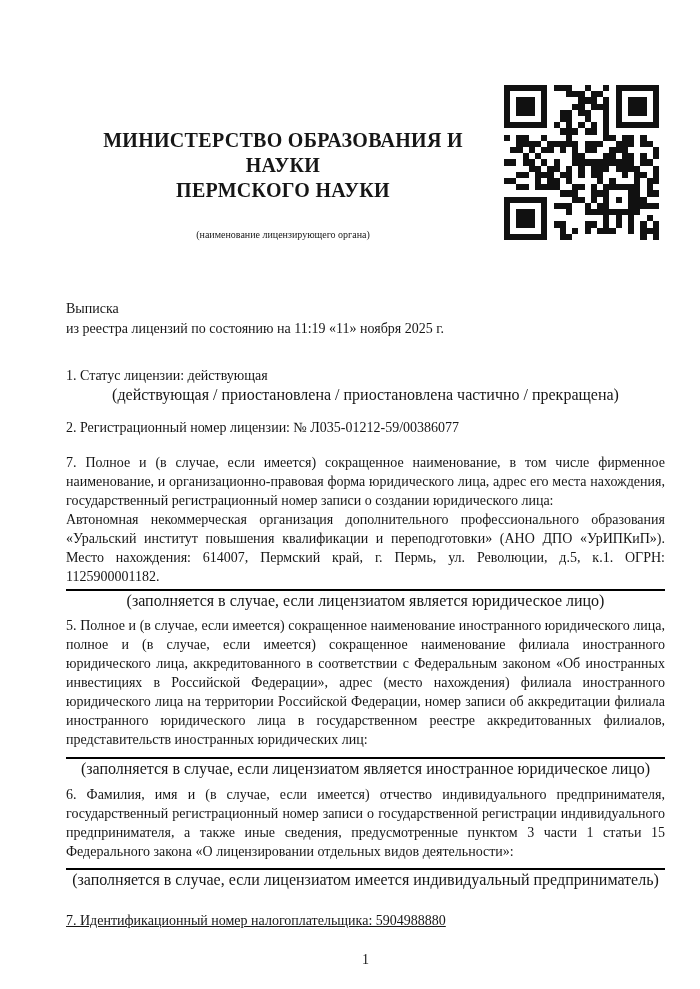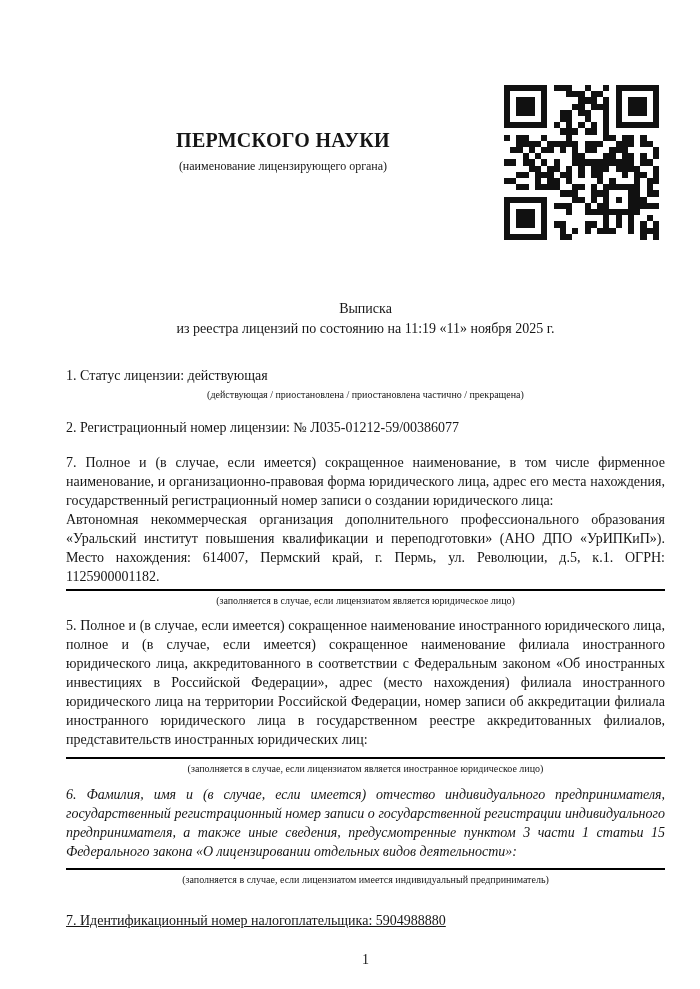--- a/index.html
+++ b/index.html
@@ -12,52 +12,53 @@
     overflow: hidden;
   }
   .header-block {
     position: absolute; left: 66px; top: 128px; width: 434px;
     text-align: center;
   }
   .ministry-name {
     font-weight: bold; font-size: 20px; line-height: 25px;
     letter-spacing: 0.3px;
   }
-  .ministry-caption { font-size: 12px; line-height: 13px; margin-top: 7px; }
+  .ministry-caption { font-size: 10px; line-height: 13px; margin-top: 25px; }
   .qr-box {
     position: absolute; left: 504px; top: 85px;
     width: 155px; height: 155px;
   }
   .qr-box svg { display: block; width: 155px; height: 155px; }
   .doc-title {
     position: absolute; left: 66px; top: 299px; width: 599px;
-    text-align: center; font-size: 14px; line-height: 20px;
+    text-align: left; font-size: 14px; line-height: 20px;
   }
   .content {
     position: absolute; left: 66px; top: 364px; width: 599px;
     font-size: 14px; line-height: 19px;
   }
   .content p { margin: 0; }
   .para { text-align: justify; }
-  .caption { font-size: 10px; line-height: 14px; text-align: center; margin-top: 3px !important; }
+  .caption { font-size: 16px; line-height: 14px; text-align: center; margin-top: 3px !important; }
   .rule { border: none; border-top: 2px solid #000; margin: 3px 0 0 0; height: 0; }
   .mt2  { margin-top: 2px  !important; }
   .mt8  { margin-top: 8px  !important; }
-  .mt9  { margin-top: 9px  !important; font-style: italic; }
+  .mt9  { margin-top: 9px  !important; }
   .mt14 { margin-top: 14px !important; }
   .mt16 { margin-top: 16px !important; }
   .mt24 { margin-top: 24px !important; text-decoration: underline; }
   .rule.mt8 { margin-top: 8px; }
   .rule.mt7 { margin-top: 7px; }
   .page-number { text-align: center; margin-top: 20px !important; }
 </style>
 </head>
 <body>
 
 <div class="header-block">
+  <div class="ministry-name">МИНИСТЕРСТВО ОБРАЗОВАНИЯ И НАУКИ</div>
   <div class="ministry-name">ПЕРМСКОГО НАУКИ</div>
   <div class="ministry-caption">(наименование лицензирующего органа)</div>
 </div>
 
 <div class="qr-box" id="qr">
     <svg viewBox="0 0 25 25" shape-rendering="crispEdges" fill="#111">
       <rect x="0" y="0" width="1" height="1"></rect>
       <rect x="1" y="0" width="1" height="1"></rect>
       <rect x="2" y="0" width="1" height="1"></rect>
       <rect x="3" y="0" width="1" height="1"></rect>

